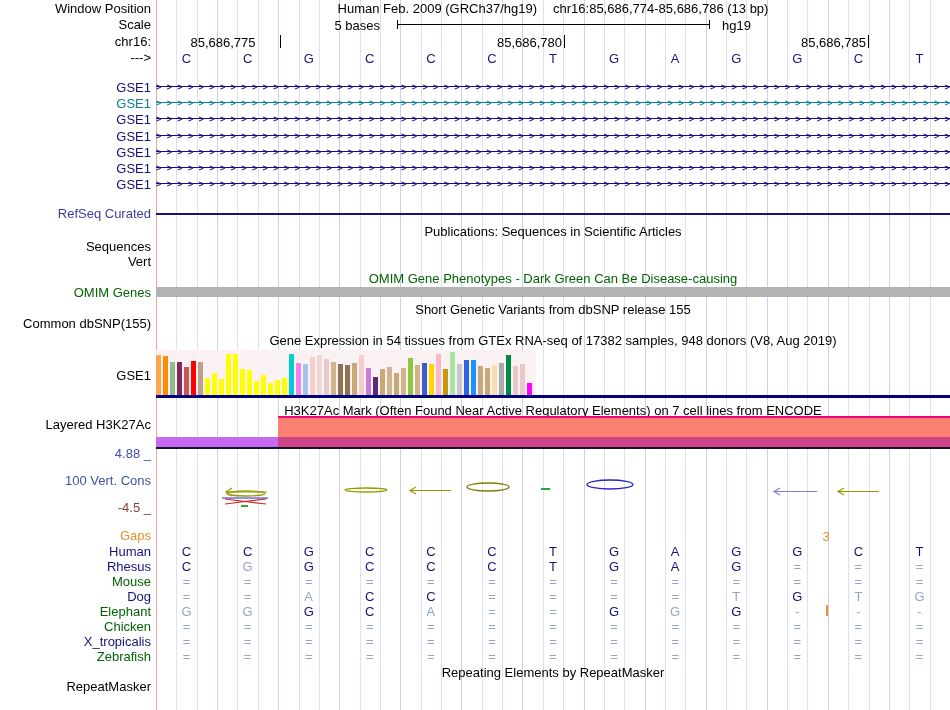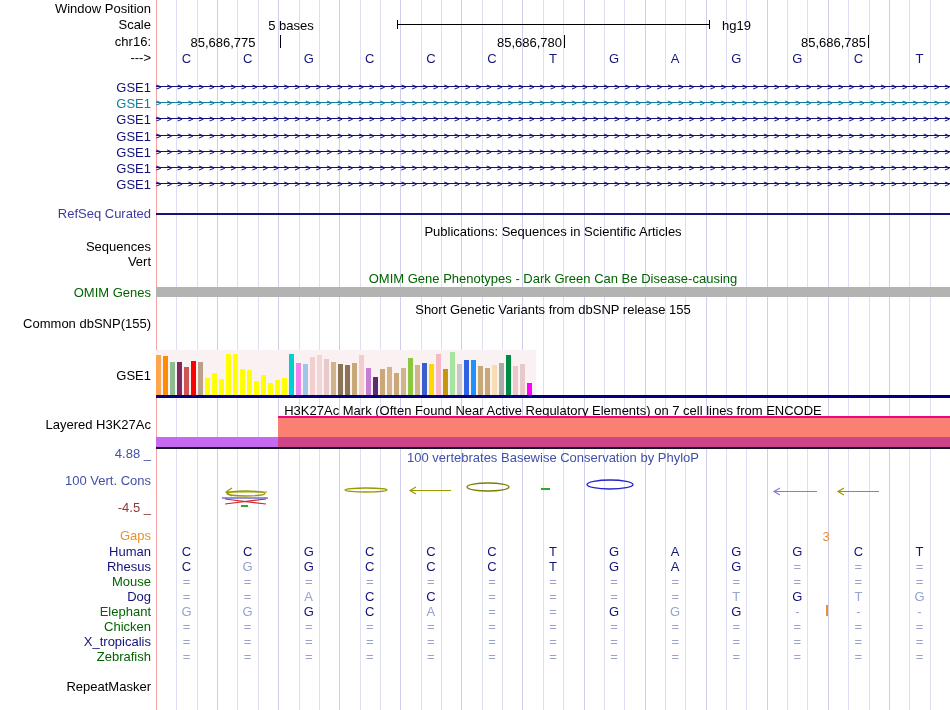--- a/index.html
+++ b/index.html
@@ -47,54 +47,58 @@
     <div style="position: absolute; left: 299px; top: 0px; width: 1px; height: 710px; background: rgb(222, 222, 244);"></div>
     <div style="position: absolute; left: 278px; top: 0px; width: 1px; height: 710px; background: rgb(207, 207, 236);"></div>
     <div style="position: absolute; left: 258px; top: 0px; width: 1px; height: 710px; background: rgb(222, 222, 244);"></div>
     <div style="position: absolute; left: 237px; top: 0px; width: 1px; height: 710px; background: rgb(222, 222, 244);"></div>
     <div style="position: absolute; left: 217px; top: 0px; width: 1px; height: 710px; background: rgb(207, 207, 236);"></div>
     <div style="position: absolute; left: 197px; top: 0px; width: 1px; height: 710px; background: rgb(222, 222, 244);"></div>
     <div style="position: absolute; left: 176px; top: 0px; width: 1px; height: 710px; background: rgb(222, 222, 244);"></div>
     <div style="position: absolute; left: 156px; top: 0px; width: 1px; height: 710px; background: rgb(245, 163, 163);"></div>
 
   <div class="lbl" style="top:2px">Window Position</div>
+  <div class="ct" style="top:2px">
+    <span>Human Feb. 2009 (GRCh37/hg19)</span><span style="margin-left:16px">chr16:85,686,774-85,686,786 (13 bp)</span>
+  </div>
   <div class="lbl" style="top:18px">Scale</div>
-  <div class="abs" style="left:173px;top:18px;width:236px;text-align:center">5 bases</div>
+  <div class="abs" style="left:144px;top:18px;width:236px;text-align:right">5 bases</div>
   <div class="abs" style="left:397px;top:24px;width:313px;height:1px;background:#000"></div>
   <div class="abs" style="left:397px;top:20px;width:1px;height:9px;background:#000"></div>
   <div class="abs" style="left:709px;top:20px;width:1px;height:9px;background:#000"></div>
   <div class="abs" style="left:722px;top:18px">hg19</div>
   <div class="lbl" style="top:35px">chr16:</div>
   <div class="lbl" style="top:51px">---&gt;</div>
 
   <div class="lbl" style="top: 207px; color: rgb(60, 60, 160);">RefSeq Curated</div>
   <div class="abs" style="left: 156px; top: 213px; width: 794px; height: 2px; background: rgb(20, 20, 122);"></div>
   <div class="ct" style="top:225px">Publications: Sequences in Scientific Articles</div>
   <div class="lbl" style="top:240px">Sequences</div>
   <div class="lbl" style="top:255px">Vert</div>
   <div class="ct" style="top: 272px; color: rgb(0, 100, 0);">OMIM Gene Phenotypes - Dark Green Can Be Disease-causing</div>
   <div class="lbl" style="top: 286px; color: rgb(0, 100, 0);">OMIM Genes</div>
   <div class="abs" style="left: 156px; top: 287px; width: 794px; height: 10px; background: rgb(179, 179, 179);"></div>
   <div class="ct" style="top:303px">Short Genetic Variants from dbSNP release 155</div>
   <div class="lbl" style="top:317px">Common dbSNP(155)</div>
+  <div class="ct" style="top:334px">Gene Expression in 54 tissues from GTEx RNA-seq of 17382 samples, 948 donors (V8, Aug 2019)</div>
   <div class="lbl" style="top:369px">GSE1</div>
   <div class="abs" style="left: 156px; top: 350px; width: 380px; height: 45px; background: rgb(250, 242, 242);"></div>
   <div class="abs" style="left: 156px; top: 395px; width: 794px; height: 3px; background: rgb(0, 0, 128);"></div>
   <div class="ct" style="top:404px">H3K27Ac Mark (Often Found Near Active Regulatory Elements) on 7 cell lines from ENCODE</div>
   <div class="lbl" style="top:418px">Layered H3K27Ac</div>
   <div class="abs" style="left: 278px; top: 416px; width: 672px; height: 2px; background: rgb(240, 4, 127);"></div>
   <div class="abs" style="left: 278px; top: 418px; width: 672px; height: 19px; background: rgb(250, 128, 114);"></div>
   <div class="abs" style="left: 278px; top: 437px; width: 672px; height: 10px; background: rgb(206, 68, 137);"></div>
   <div class="abs" style="left: 156px; top: 437px; width: 122px; height: 10px; background: rgb(198, 104, 240);"></div>
   <div class="abs" style="left: 156px; top: 447px; width: 794px; height: 2px; background: rgb(20, 20, 42);"></div>
   <div class="lbl" style="top: 447px; color: rgb(64, 80, 168);">4.88 _</div>
-  <div class="ct" style="top: 451px; color: rgb(64, 80, 168);">100 vertebrates Basewise Conservation by PhyloP</div>
   <div class="lbl" style="top: 474px; color: rgb(64, 80, 168);">100 Vert. Cons</div>
   <div class="lbl" style="top: 501px; color: rgb(143, 58, 52);">-4.5 _</div>
   <div class="lbl" style="top: 529px; color: rgb(232, 145, 45);">Gaps</div>
+  <div class="ct" style="top:666px">Repeating Elements by RepeatMasker</div>
   <div class="lbl" style="top:680px">RepeatMasker</div>
 
 <div style="position: absolute; left: 178.54px; top: 51px; width: 16px; text-align: center; color: rgb(21, 21, 123);">C</div>
     <div style="position: absolute; left: 239.62px; top: 51px; width: 16px; text-align: center; color: rgb(21, 21, 123);">C</div>
     <div style="position: absolute; left: 300.7px; top: 51px; width: 16px; text-align: center; color: rgb(21, 21, 123);">G</div>
     <div style="position: absolute; left: 361.78px; top: 51px; width: 16px; text-align: center; color: rgb(21, 21, 123);">C</div>
     <div style="position: absolute; left: 422.86px; top: 51px; width: 16px; text-align: center; color: rgb(21, 21, 123);">C</div>
     <div style="position: absolute; left: 483.94px; top: 51px; width: 16px; text-align: center; color: rgb(21, 21, 123);">C</div>
     <div style="position: absolute; left: 545.02px; top: 51px; width: 16px; text-align: center; color: rgb(21, 21, 123);">T</div>
     <div style="position: absolute; left: 606.1px; top: 51px; width: 16px; text-align: center; color: rgb(21, 21, 123);">G</div>

